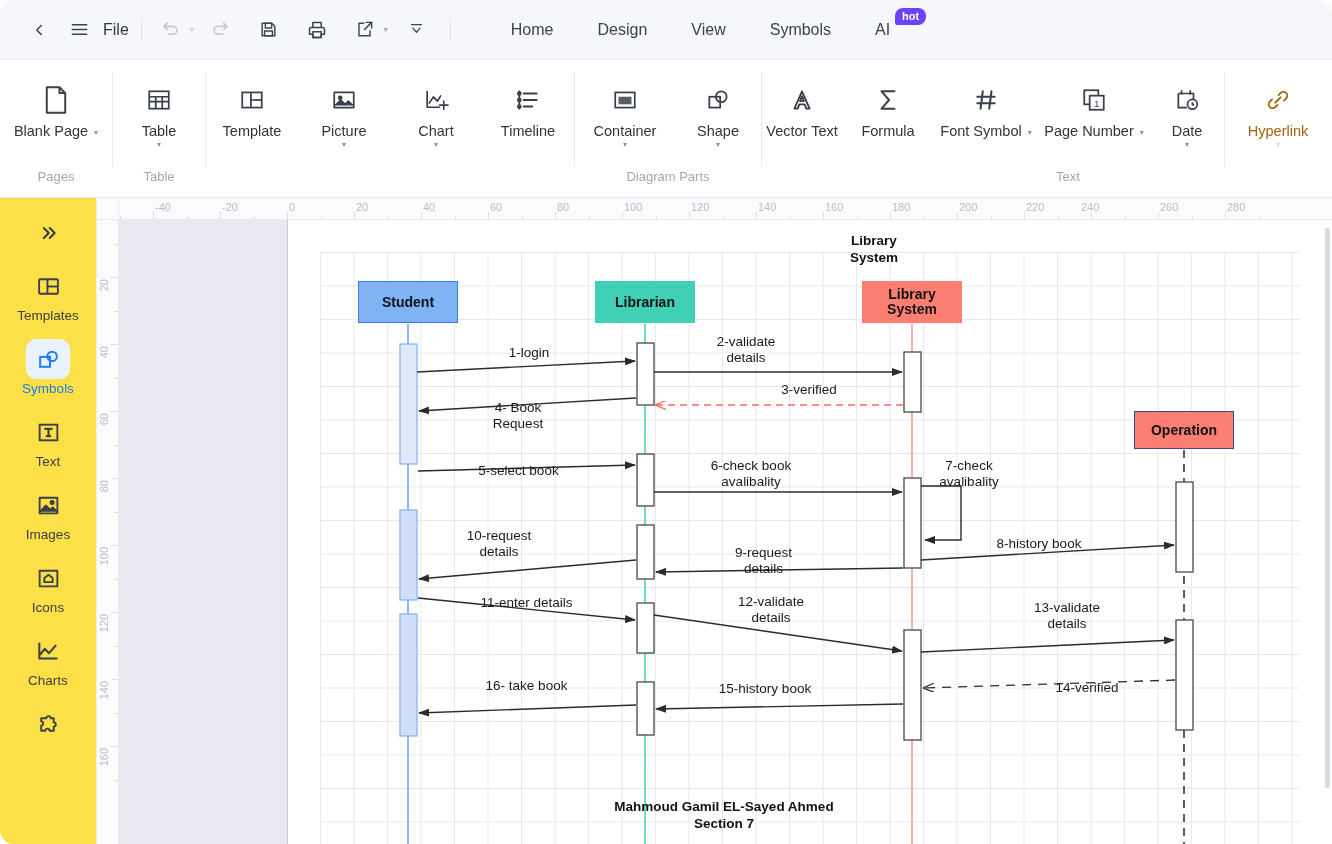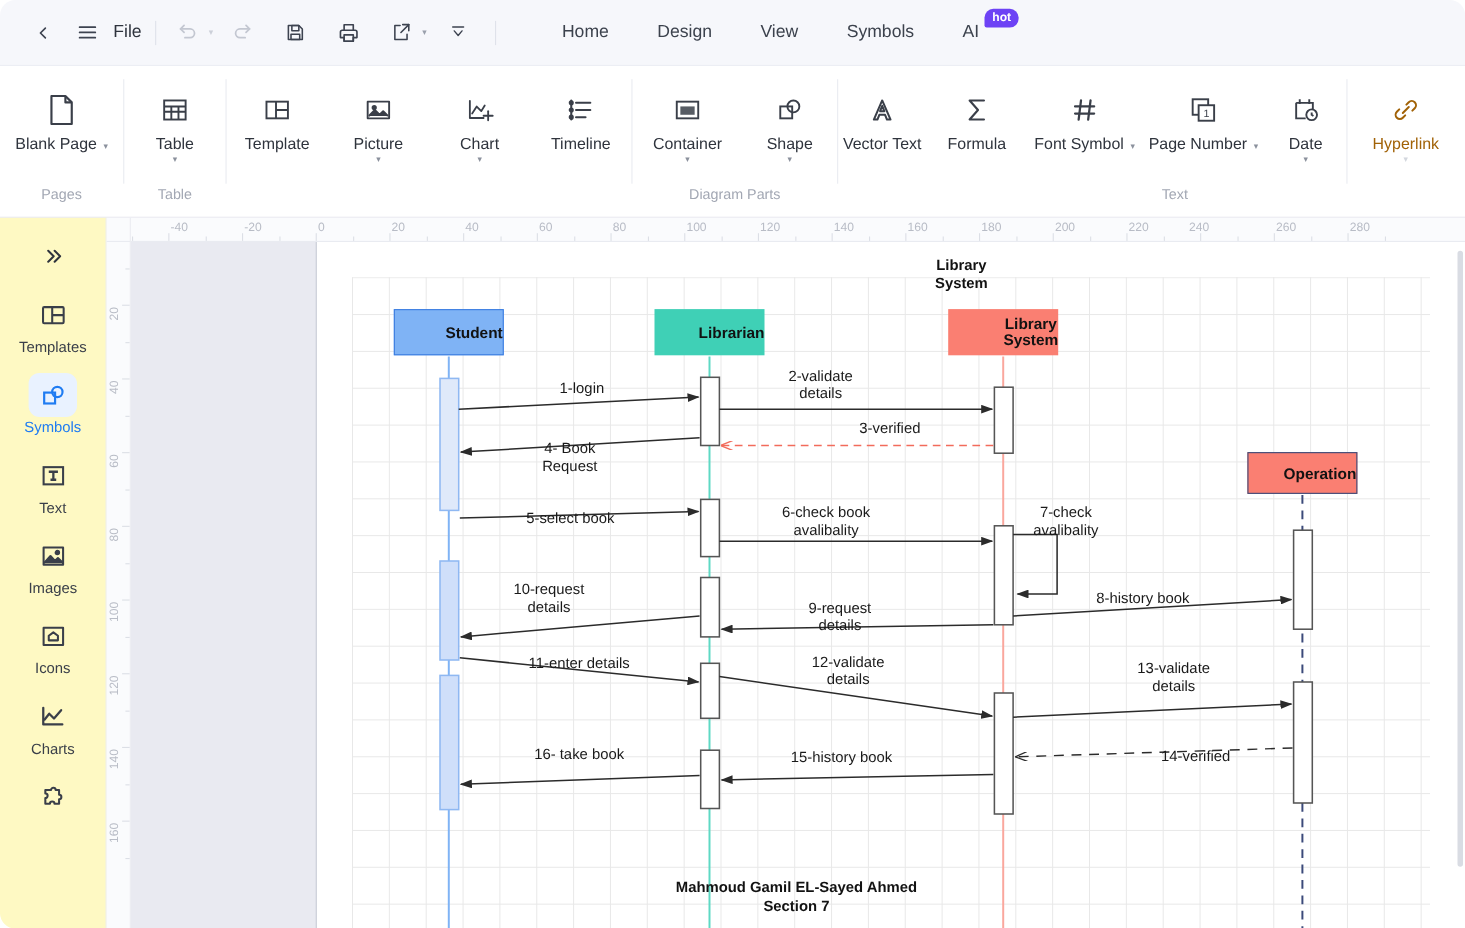--- a/index.html
+++ b/index.html
@@ -73,21 +73,21 @@
   .rbtn .rlabel { font-size:14.5px; line-height:17px; text-align:center; margin-top:3px; color:#2f343d; }
   .rbtn.disabled .rico, .rbtn.disabled .rlabel { color:#a16207; }
   .rbtn .arrow { font-size:8px; color:#8b919d; line-height:8px; margin-top:1px; }
   .rbtn.disabled .arrow { color:#d3d7de; }
   .rbtn .rlabel-row { display:flex; align-items:center; gap:6px; }
   .gsep { width:1px; background:#e9ebf1; margin: 12px 0 30px; }
 
   
   .sidebar {
     position:absolute; left:0; top:198px; width:97px; height:646px;
-    background:#fef9c3; border-right:1px solid #ebedf2;
+    background:#fde047; border-right:1px solid #ebedf2;
     display:flex; flex-direction:column; align-items:center;
     padding-top: 18px;
   }
   .sb-expand { width:48px; height:34px; display:flex; align-items:center; justify-content:center; color:#2f343d; font-size:17px; }
   .sb-item {
     width:74px; display:flex; flex-direction:column; align-items:center;
     margin-top: 16px; color:#3a3f49;
   }
   .sb-item .sb-ico {
     width:44px; height:40px; display:flex; align-items:center; justify-content:center;
@@ -150,21 +150,21 @@
 
   
   .diagram { position:absolute; left:0; top:0; width:1213px; height:624px; }
 
   .lbl {
     position:absolute; font-family:"Liberation Sans", sans-serif;
     font-size:13.5px; color:#1a1a1a; text-align:center; line-height:16px;
     white-space:pre-line;
   }
   .actor {
-    position:absolute; display:flex; align-items:center; justify-content:flex-end;
+    position:absolute; display:flex; align-items:center; justify-content:center;
     font-size:14px; font-weight:700; color:#121212; text-align:center; line-height:15px;
   }
   .actor.plain { font-weight:700; }
   .title-lbl {
     position:absolute; font-size:13.5px; font-weight:700; color:#121212;
     text-align:center; line-height:17px; white-space:pre-line;
   }
   .caption-lbl {
     position:absolute; font-size:13.5px; font-weight:700; color:#121212;
     text-align:center; line-height:17px; white-space:pre-line;

